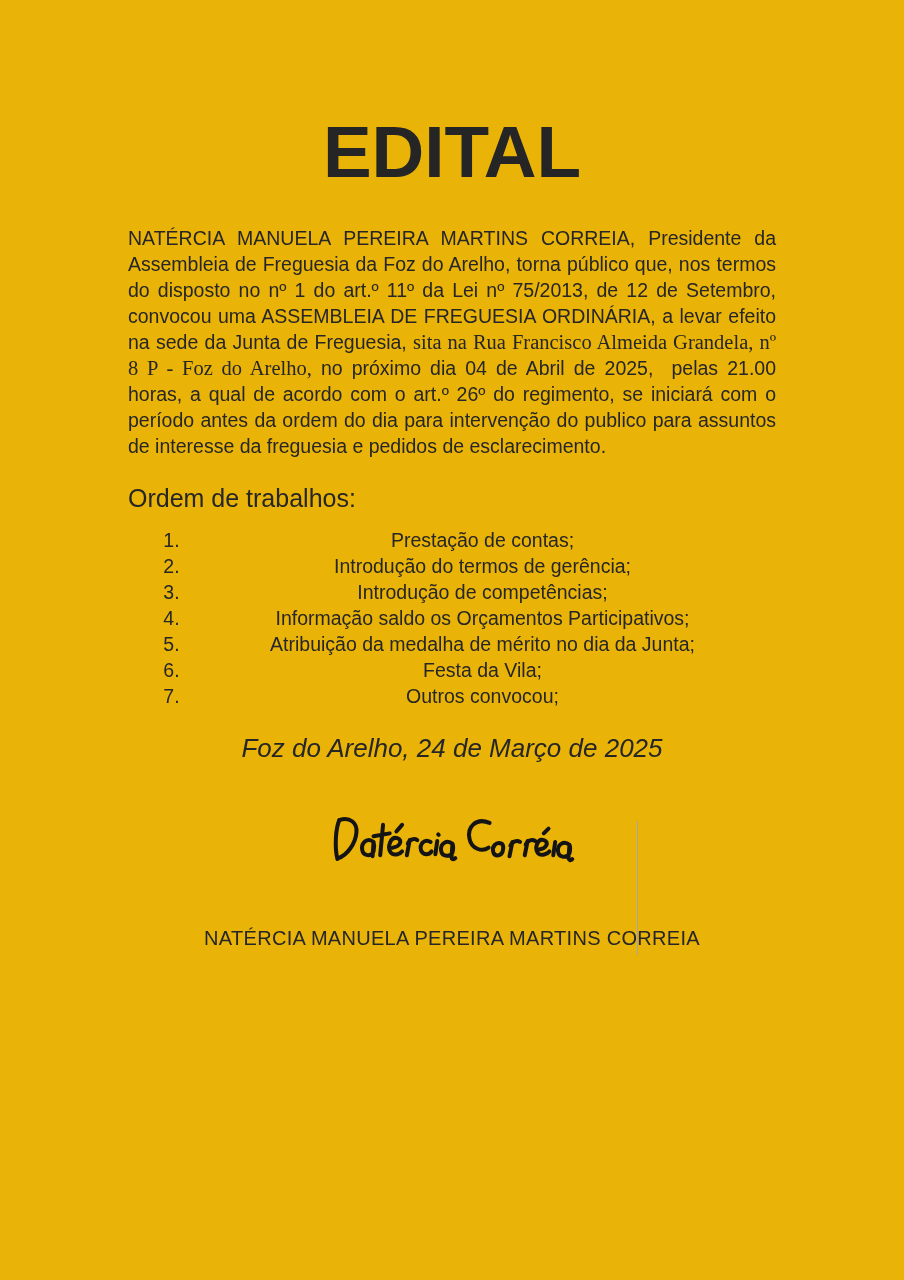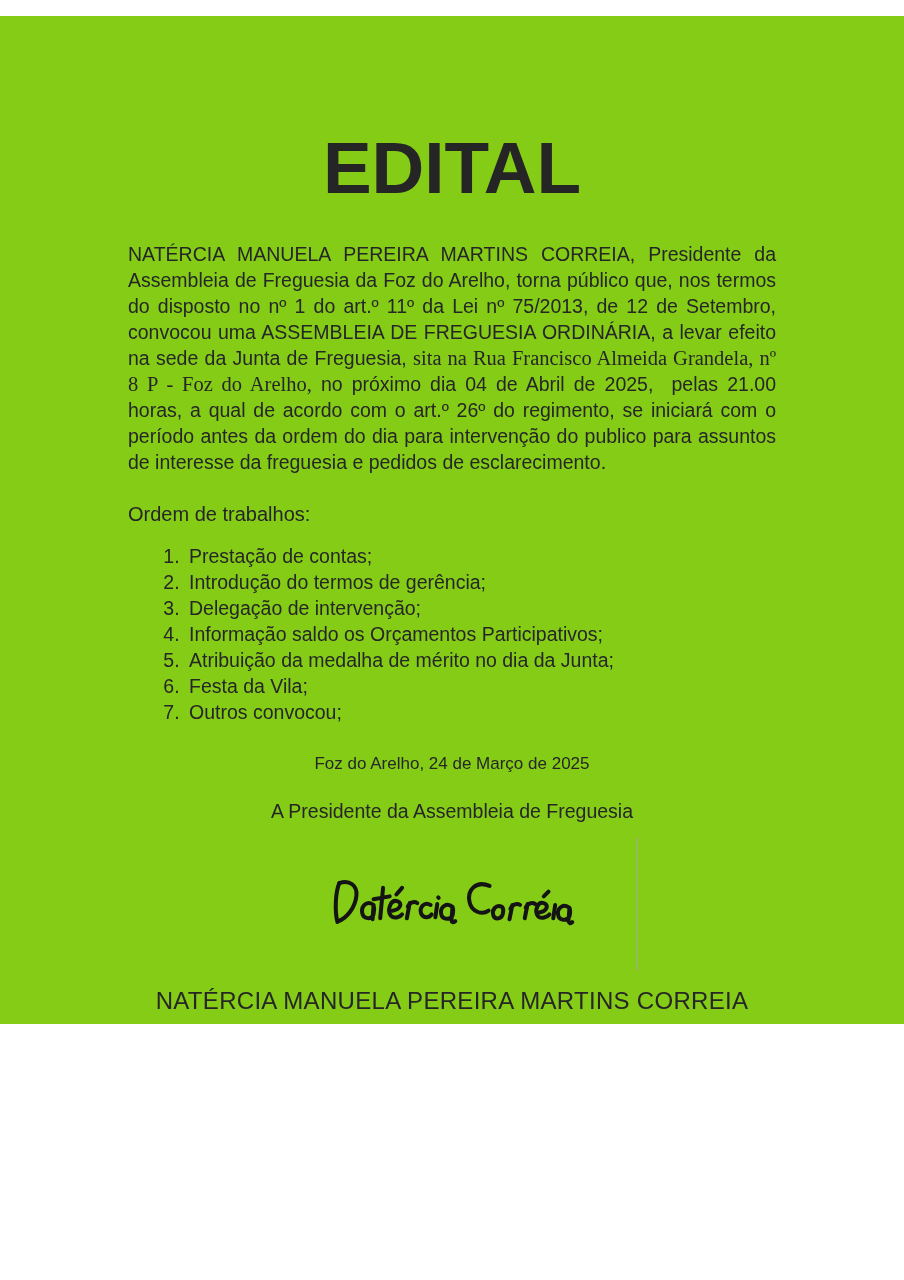--- a/index.html
+++ b/index.html
@@ -4,23 +4,23 @@
 <title>EDITAL</title>
 <style>
   html, body {
     margin: 0;
     padding: 0;
     background: #ffffff;
   }
   .page {
     position: relative;
     width: 904px;
-    height: 1008px;
-    margin: 16px auto;
-    background: #84cc16;
+    height: 1280px;
+    margin: 0 auto;
+    background: #eab308;
     overflow: hidden;
     font-family: "Liberation Sans", "DejaVu Sans", sans-serif;
     color: #262626;
   }
   .doc-title {
     margin: 0;
     padding-top: 114px;
     text-align: center;
     font-size: 73px;
     line-height: 1.05;
@@ -36,38 +36,40 @@
     text-justify: inter-word;
   }
   .bold { font-weight: normal; }
   .keepspace { white-space: pre-wrap; }
   .serif {
     font-family: "Liberation Serif", "DejaVu Serif", serif;
     font-size: 20.5px;
   }
   .agenda-heading {
     margin: 26px 128px 0 128px;
-    font-size: 20px;
+    font-size: 25px;
     line-height: 26px;
   }
   .agenda-list {
     margin: 16px 128px 0 0;
     padding: 0 0 0 185px;
     font-size: 19.5px;
     line-height: 26px;
     list-style: decimal;
+    text-align: center;
   }
   .agenda-list li {
     padding-left: 4px;
   }
   .dateline {
     margin: 26px 128px 0 128px;
     text-align: center;
-    font-size: 17px;
+    font-size: 26px;
     line-height: 26px;
+    font-style: italic;
   }
   .sig-title {
     margin: 21px 128px 0 128px;
     text-align: center;
     font-size: 19.5px;
     line-height: 26px;
   }
   .signature-svg {
     display: block;
     margin: 46px auto 0 auto;
@@ -76,49 +78,48 @@
     position: absolute;
     left: 637px;
     top: 821px;
     width: 1px;
     height: 134px;
     background: #a6a6a6;
   }
   .full-name {
     margin: 50px 128px 0 128px;
     text-align: center;
-    font-size: 24px;
+    font-size: 20px;
     line-height: 26px;
     letter-spacing: 0.3px;
   }
 </style>
 </head>
 <body>
 
 <div class="page">
 
   <h1 class="doc-title">EDITAL</h1>
 
   <p class="notice-par"><span class="bold">NATÉRCIA MANUELA PEREIRA MARTINS CORREIA,</span><span> Presidente da Assembleia de Freguesia da Foz do Arelho, torna público que, nos termos do disposto no nº 1 do art.º 11º da Lei nº 75/2013, de 12 de Setembro, convocou uma ASSEMBLEIA DE FREGUESIA ORDINÁRIA, a levar efeito na sede da Junta de Freguesia, </span><span class="serif">sita na Rua Francisco Almeida Grandela, nº 8 P - Foz do Arelho,</span><span> no próximo dia </span><span class="bold keepspace">04 de Abril de 2025,  pelas 21.00 horas</span><span>, a qual de acordo com o art.º 26º do regimento, se iniciará com o período antes da ordem do dia para </span><span class="bold">intervenção do publico</span><span> para assuntos de interesse da freguesia e pedidos de esclarecimento.</span></p>
 
   <p class="agenda-heading">Ordem de trabalhos:</p>
 
   <ol class="agenda-list">
     <li><span>Prestação de contas;</span></li>
     <li><span>Introdução do termos de gerência;</span></li>
-    <li><span>Delegação de intervenção;</span></li>
+    <li><span>Introdução de competências;</span></li>
     <li><span>Informação saldo os Orçamentos Participativos;</span></li>
     <li><span>Atribuição da medalha de mérito no dia da Junta;</span></li>
     <li><span>Festa da Vila;</span></li>
     <li><span>Outros convocou;</span></li>
   </ol>
 
   <p class="dateline">Foz do Arelho, 24 de Março de 2025</p>
 
-  <p class="sig-title">A Presidente da Assembleia de Freguesia</p>
 
   <div class="vline"></div>
 
   <svg class="signature-svg" width="252" height="68" viewBox="0 0 265 70" aria-label="assinatura" fill="none" stroke="#141414" stroke-width="4.2" stroke-linecap="round" stroke-linejoin="round">
 
     <path d="M12,54 C9,42 10,22 14,13"></path>
     <path d="M14,13 C25,9 33,16 32,26 C31,38 22,50 13,53"></path>
     <path d="M50,36 C44,31 37,36 38,44 C39,51 48,52 50,46 C51,42 51,39 50,36 L49,51"></path>
     <path d="M60,18 L57,50 M50,30 L67,27"></path>
     <path d="M70,42 C78,41 81,34 75,32 C68,30 64,41 68,47 C71,51 78,49 80,46 M74,25 L80,18"></path>

